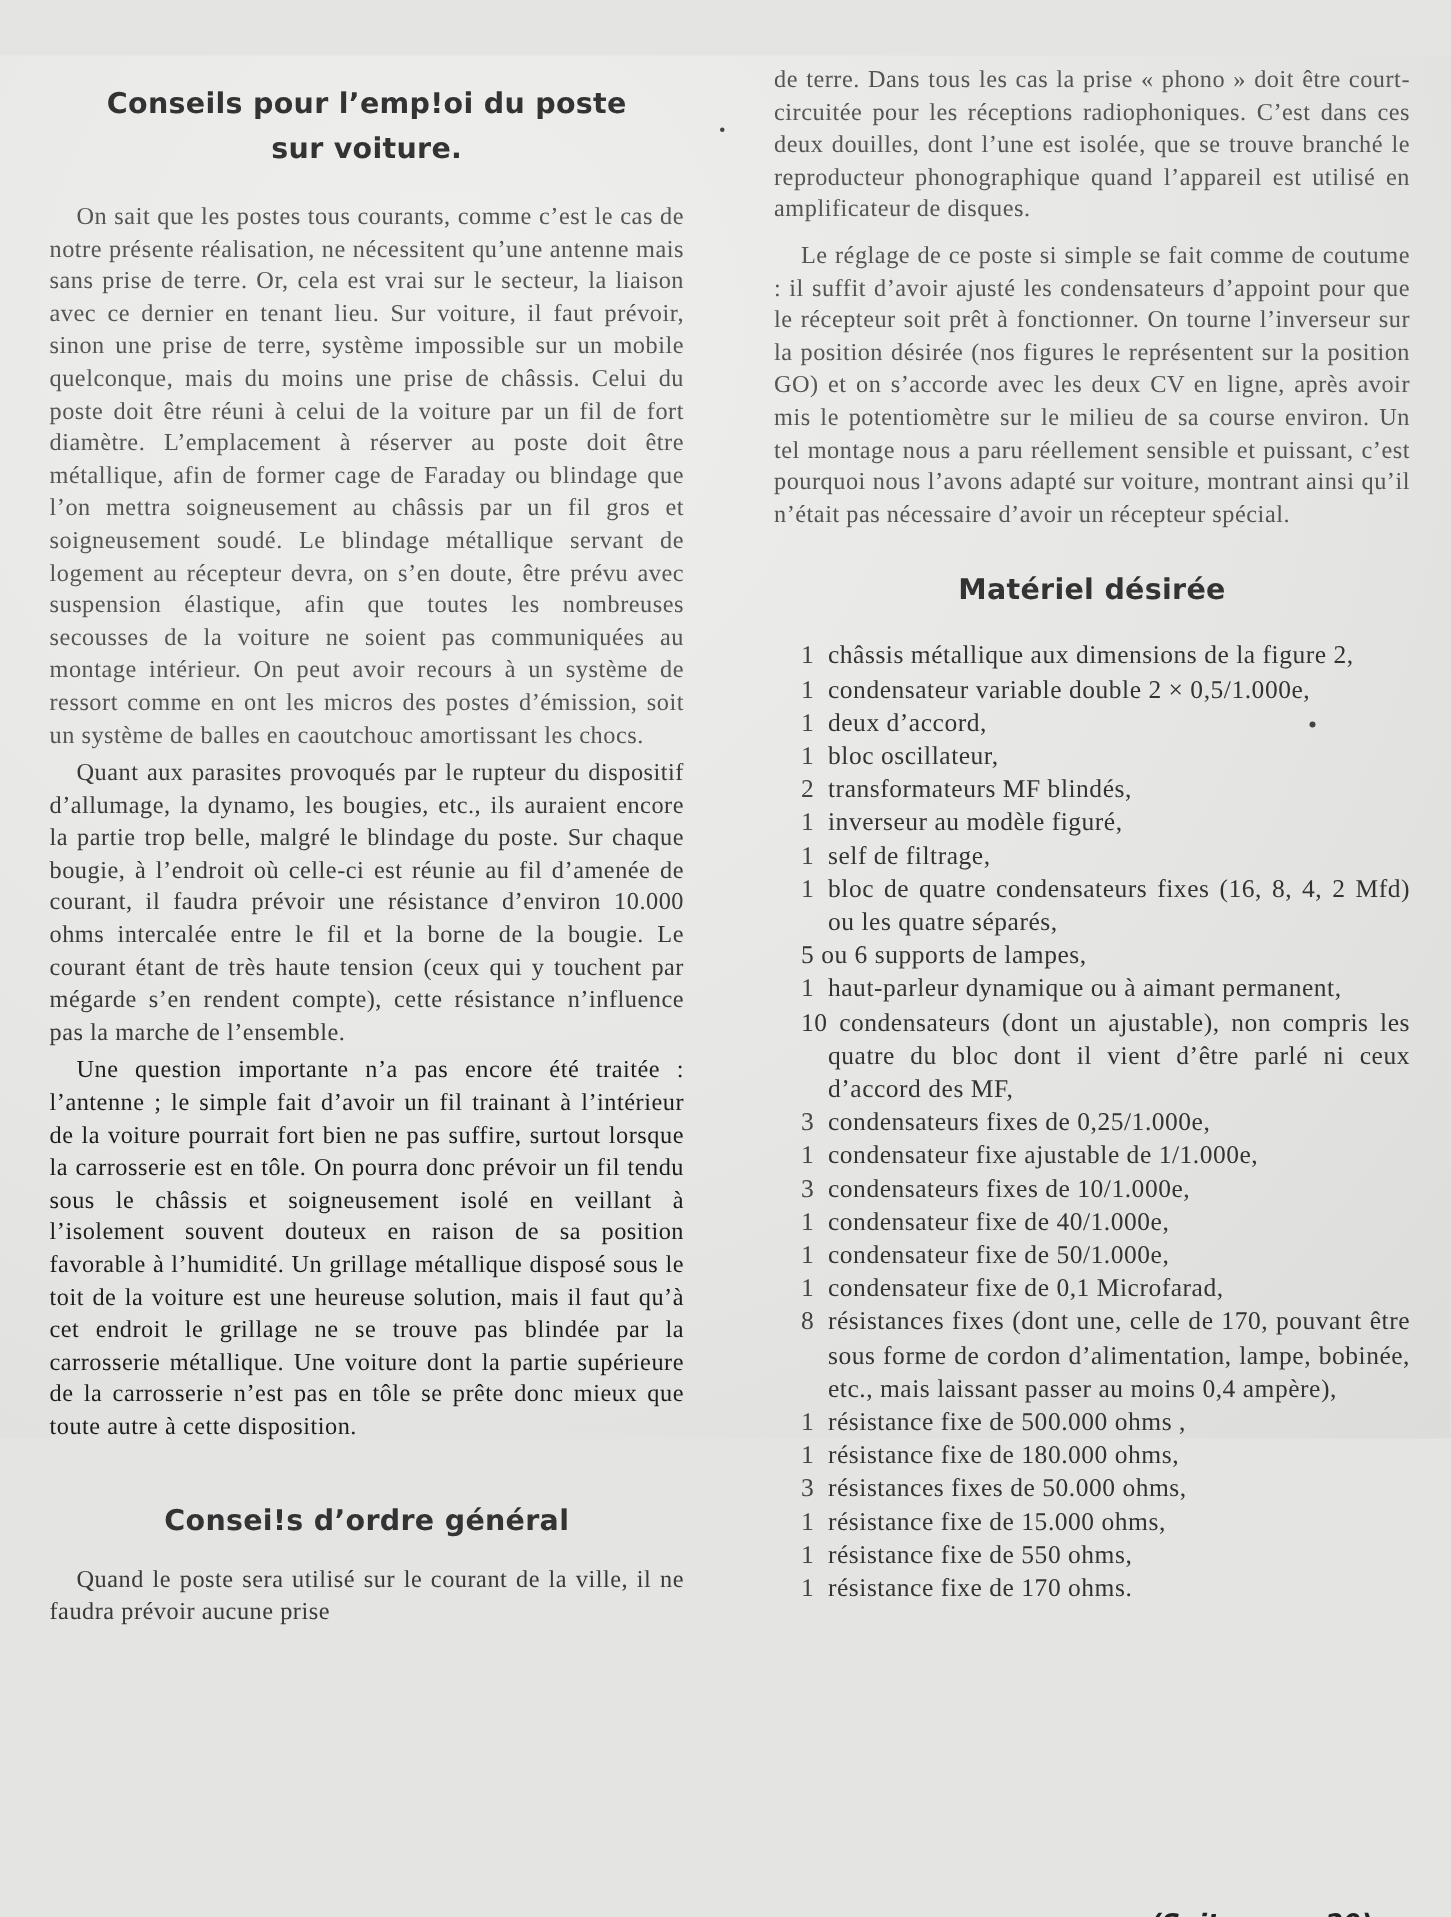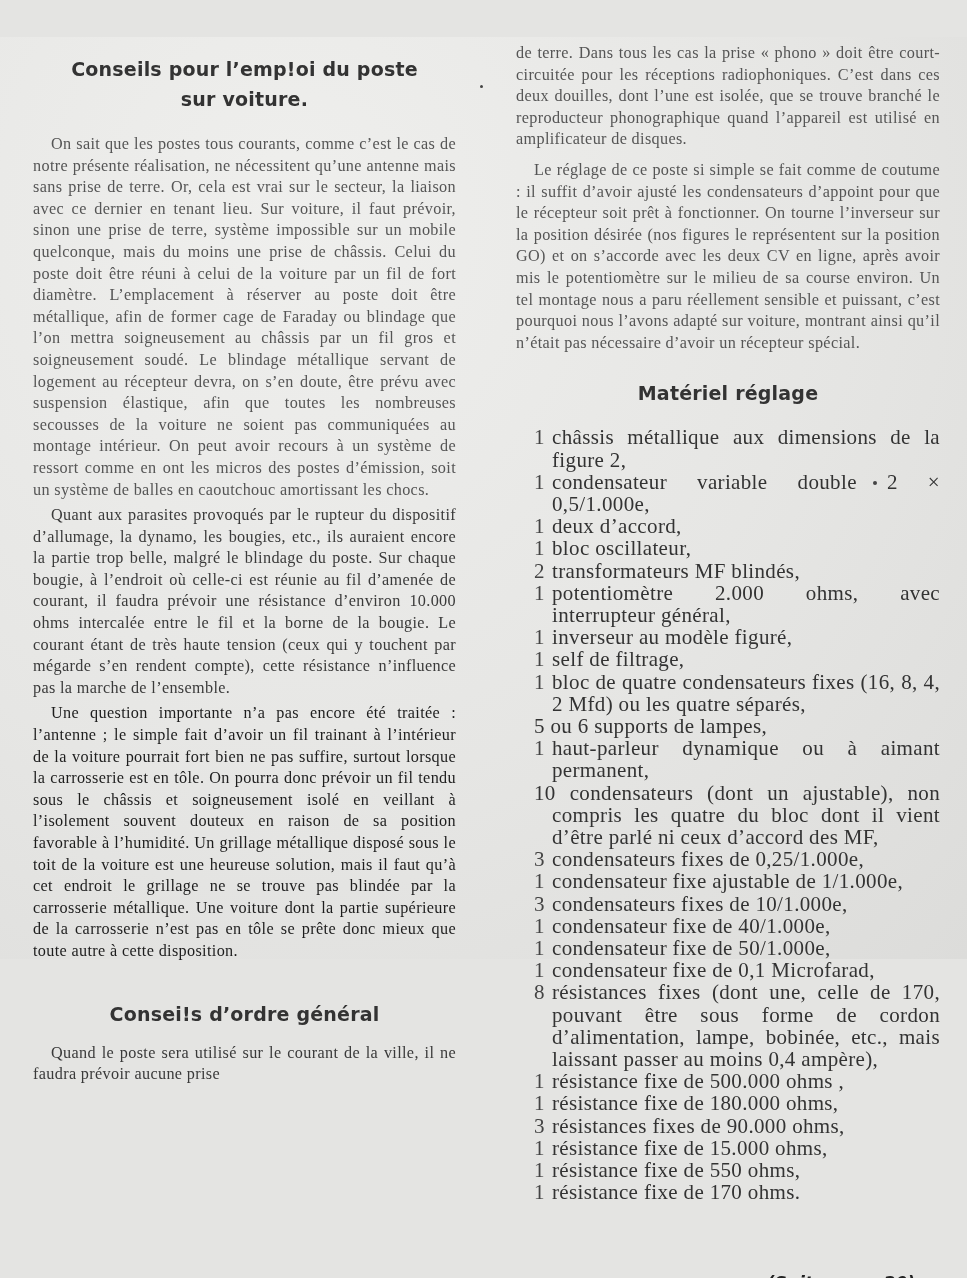--- a/index.html
+++ b/index.html
@@ -35,21 +35,21 @@
   .para-gap { margin-top: 4px; }
   .light { color: #555; }
   .mid { color: #3a3a3a; }
   .dark { color: #1d1d1d; }
   .h-mat { margin-top: 24px; margin-bottom: 18px; }
   .h-gen { margin-top: 36px; margin-bottom: 14px; }
   ul.mat {
     list-style: none; margin: 0; padding: 0;
   }
   ul.mat li {
-    font-size: 21px; line-height: 22.2px; letter-spacing: 0.35px;
+    font-size: 17px; line-height: 22.2px; letter-spacing: 0.35px;
     padding-left: 36px; text-indent: -18px; text-align: justify;
     color: #333;
   }
   ul.mat li .qty { display: inline-block; width: 18px; text-indent: 0; color: #444; }
   .suite {
     position: absolute; right: 52px; top: 1236px;
     font-family: "DejaVu Sans", "Liberation Sans", sans-serif;
     font-style: italic; font-weight: bold; font-size: 17px; color: #222;
   }
   .speck { position: absolute; width: 4px; height: 4px; border-radius: 50%; background: #444; }
@@ -69,44 +69,43 @@
     <p class="mid para-gap">Quant aux parasites provoqués par le rupteur du dispositif d’allumage, la dynamo, les bougies, etc., ils auraient encore la partie trop belle, malgré le blindage du poste. Sur chaque bougie, à l’endroit où celle-ci est réunie au fil d’amenée de courant, il faudra prévoir une résistance d’environ 10.000 ohms intercalée entre le fil et la borne de la bougie. Le courant étant de très haute tension (ceux qui y touchent par mégarde s’en rendent compte), cette résistance n’influence pas la marche de l’ensemble.</p>
     <p class="dark para-gap">Une question importante n’a pas encore été traitée : l’antenne ; le simple fait d’avoir un fil trainant à l’intérieur de la voiture pourrait fort bien ne pas suffire, surtout lorsque la carrosserie est en tôle. On pourra donc prévoir un fil tendu sous le châssis et soigneusement isolé en veillant à l’isolement souvent douteux en raison de sa position favorable à l’humidité. Un grillage métallique disposé sous le toit de la voiture est une heureuse solution, mais il faut qu’à cet endroit le grillage ne se trouve pas blindée par la carrosserie métallique. Une voiture dont la partie supérieure de la carrosserie n’est pas en tôle se prête donc mieux que toute autre à cette disposition.</p>
     <h2 class="h-gen">Consei!s d’ordre général</h2>
     <p class="mid">Quand le poste sera utilisé sur le courant de la ville, il ne faudra prévoir aucune prise</p>
   </div>
 
   <div class="col col-right">
     <div style="height:6px"></div>
     <p class="light" style="text-indent:0">de terre. Dans tous les cas la prise « phono » doit être court-circuitée pour les réceptions radiophoniques. C’est dans ces deux douilles, dont l’une est isolée, que se trouve branché le reproducteur phonographique quand l’appareil est utilisé en amplificateur de disques.</p>
     <p class="light para-gap" style="margin-top:9px">Le réglage de ce poste si simple se fait comme de coutume : il suffit d’avoir ajusté les condensateurs d’appoint pour que le récepteur soit prêt à fonctionner. On tourne l’inverseur sur la position désirée (nos figures le représentent sur la position GO) et on s’accorde avec les deux CV en ligne, après avoir mis le potentiomètre sur le milieu de sa course environ. Un tel montage nous a paru réellement sensible et puissant, c’est pourquoi nous l’avons adapté sur voiture, montrant ainsi qu’il n’était pas nécessaire d’avoir un récepteur spécial.</p>
-    <h2 class="h-mat">Matériel réglage</h2>
+    <h2 class="h-mat">Matériel désirée</h2>
     <ul class="mat">
       <li><span class="qty">1</span><span>châssis métallique aux dimensions de la figure 2,</span></li>
       <li><span class="qty">1</span><span>condensateur variable double 2 × 0,5/1.000e,</span></li>
       <li><span class="qty">1</span><span>deux d’accord,</span></li>
       <li><span class="qty">1</span><span>bloc oscillateur,</span></li>
       <li><span class="qty">2</span><span>transformateurs MF blindés,</span></li>
-      <li><span class="qty">1</span><span>potentiomètre 2.000 ohms, avec interrupteur général,</span></li>
       <li><span class="qty">1</span><span>inverseur au modèle figuré,</span></li>
       <li><span class="qty">1</span><span>self de filtrage,</span></li>
       <li><span class="qty">1</span><span>bloc de quatre condensateurs fixes (16, 8, 4, 2 Mfd) ou les quatre séparés,</span></li>
       <li style="padding-left:18px;text-indent:0"><span>5 ou 6</span> <span>supports de lampes,</span></li>
       <li><span class="qty">1</span><span>haut-parleur dynamique ou à aimant permanent,</span></li>
       <li style="text-indent:-18px"><span>10</span> <span>condensateurs (dont un ajustable), non compris les quatre du bloc dont il vient d’être parlé ni ceux d’accord des MF,</span></li>
       <li><span class="qty">3</span><span>condensateurs fixes de 0,25/1.000e,</span></li>
       <li><span class="qty">1</span><span>condensateur fixe ajustable de 1/1.000e,</span></li>
       <li><span class="qty">3</span><span>condensateurs fixes de 10/1.000e,</span></li>
       <li><span class="qty">1</span><span>condensateur fixe de 40/1.000e,</span></li>
       <li><span class="qty">1</span><span>condensateur fixe de 50/1.000e,</span></li>
       <li><span class="qty">1</span><span>condensateur fixe de 0,1 Microfarad,</span></li>
       <li><span class="qty">8</span><span>résistances fixes (dont une, celle de 170, pouvant être sous forme de cordon d’alimentation, lampe, bobinée, etc., mais laissant passer au moins 0,4 ampère),</span></li>
       <li><span class="qty">1</span><span>résistance fixe de 500.000 ohms ,</span></li>
       <li><span class="qty">1</span><span>résistance fixe de 180.000 ohms,</span></li>
-      <li><span class="qty">3</span><span>résistances fixes de 90.000 ohms,</span></li>
+      <li><span class="qty">3</span><span>résistances fixes de 50.000 ohms,</span></li>
       <li><span class="qty">1</span><span>résistance fixe de 15.000 ohms,</span></li>
       <li><span class="qty">1</span><span>résistance fixe de 550 ohms,</span></li>
       <li><span class="qty">1</span><span>résistance fixe de 170 ohms.</span></li>
     </ul>
   </div>
 
   <div class="suite">(Suite page 20)</div>
 
   <span class="speck" style="left:480px;top:48px;width:3px;height:3px;"></span>
   <span class="speck" style="left:873px;top:444px;width:4px;height:4px;"></span>

